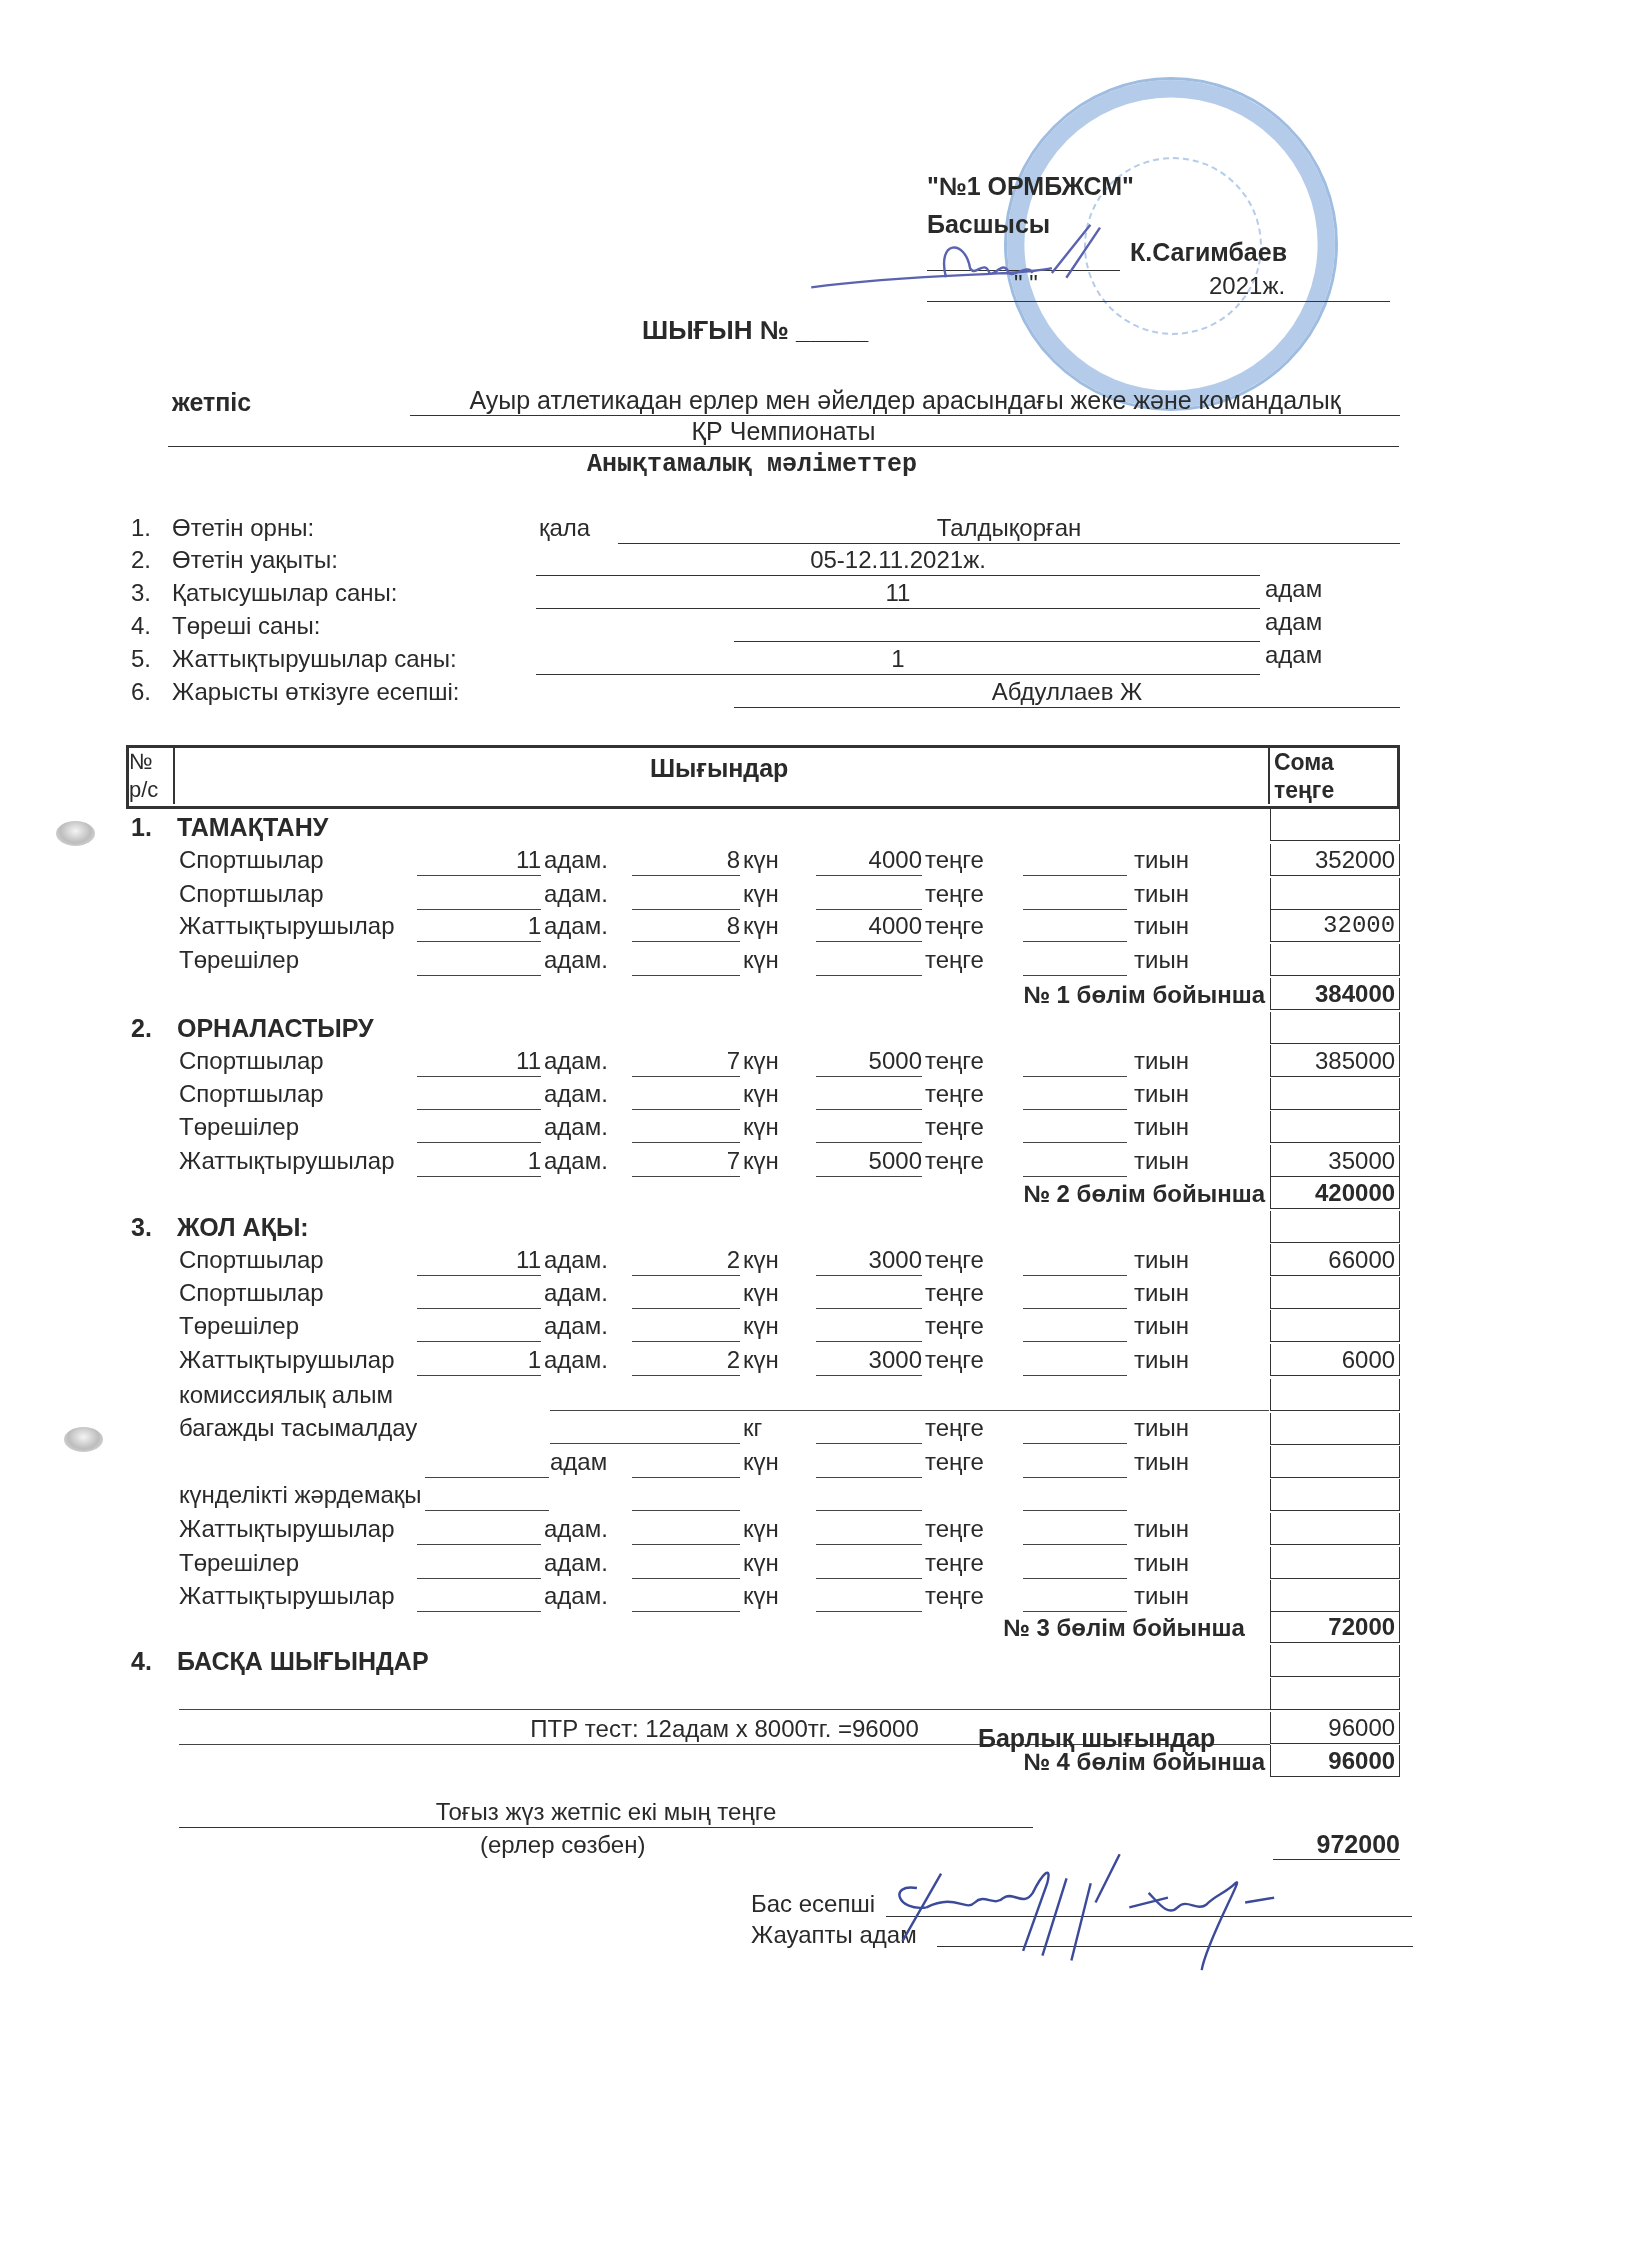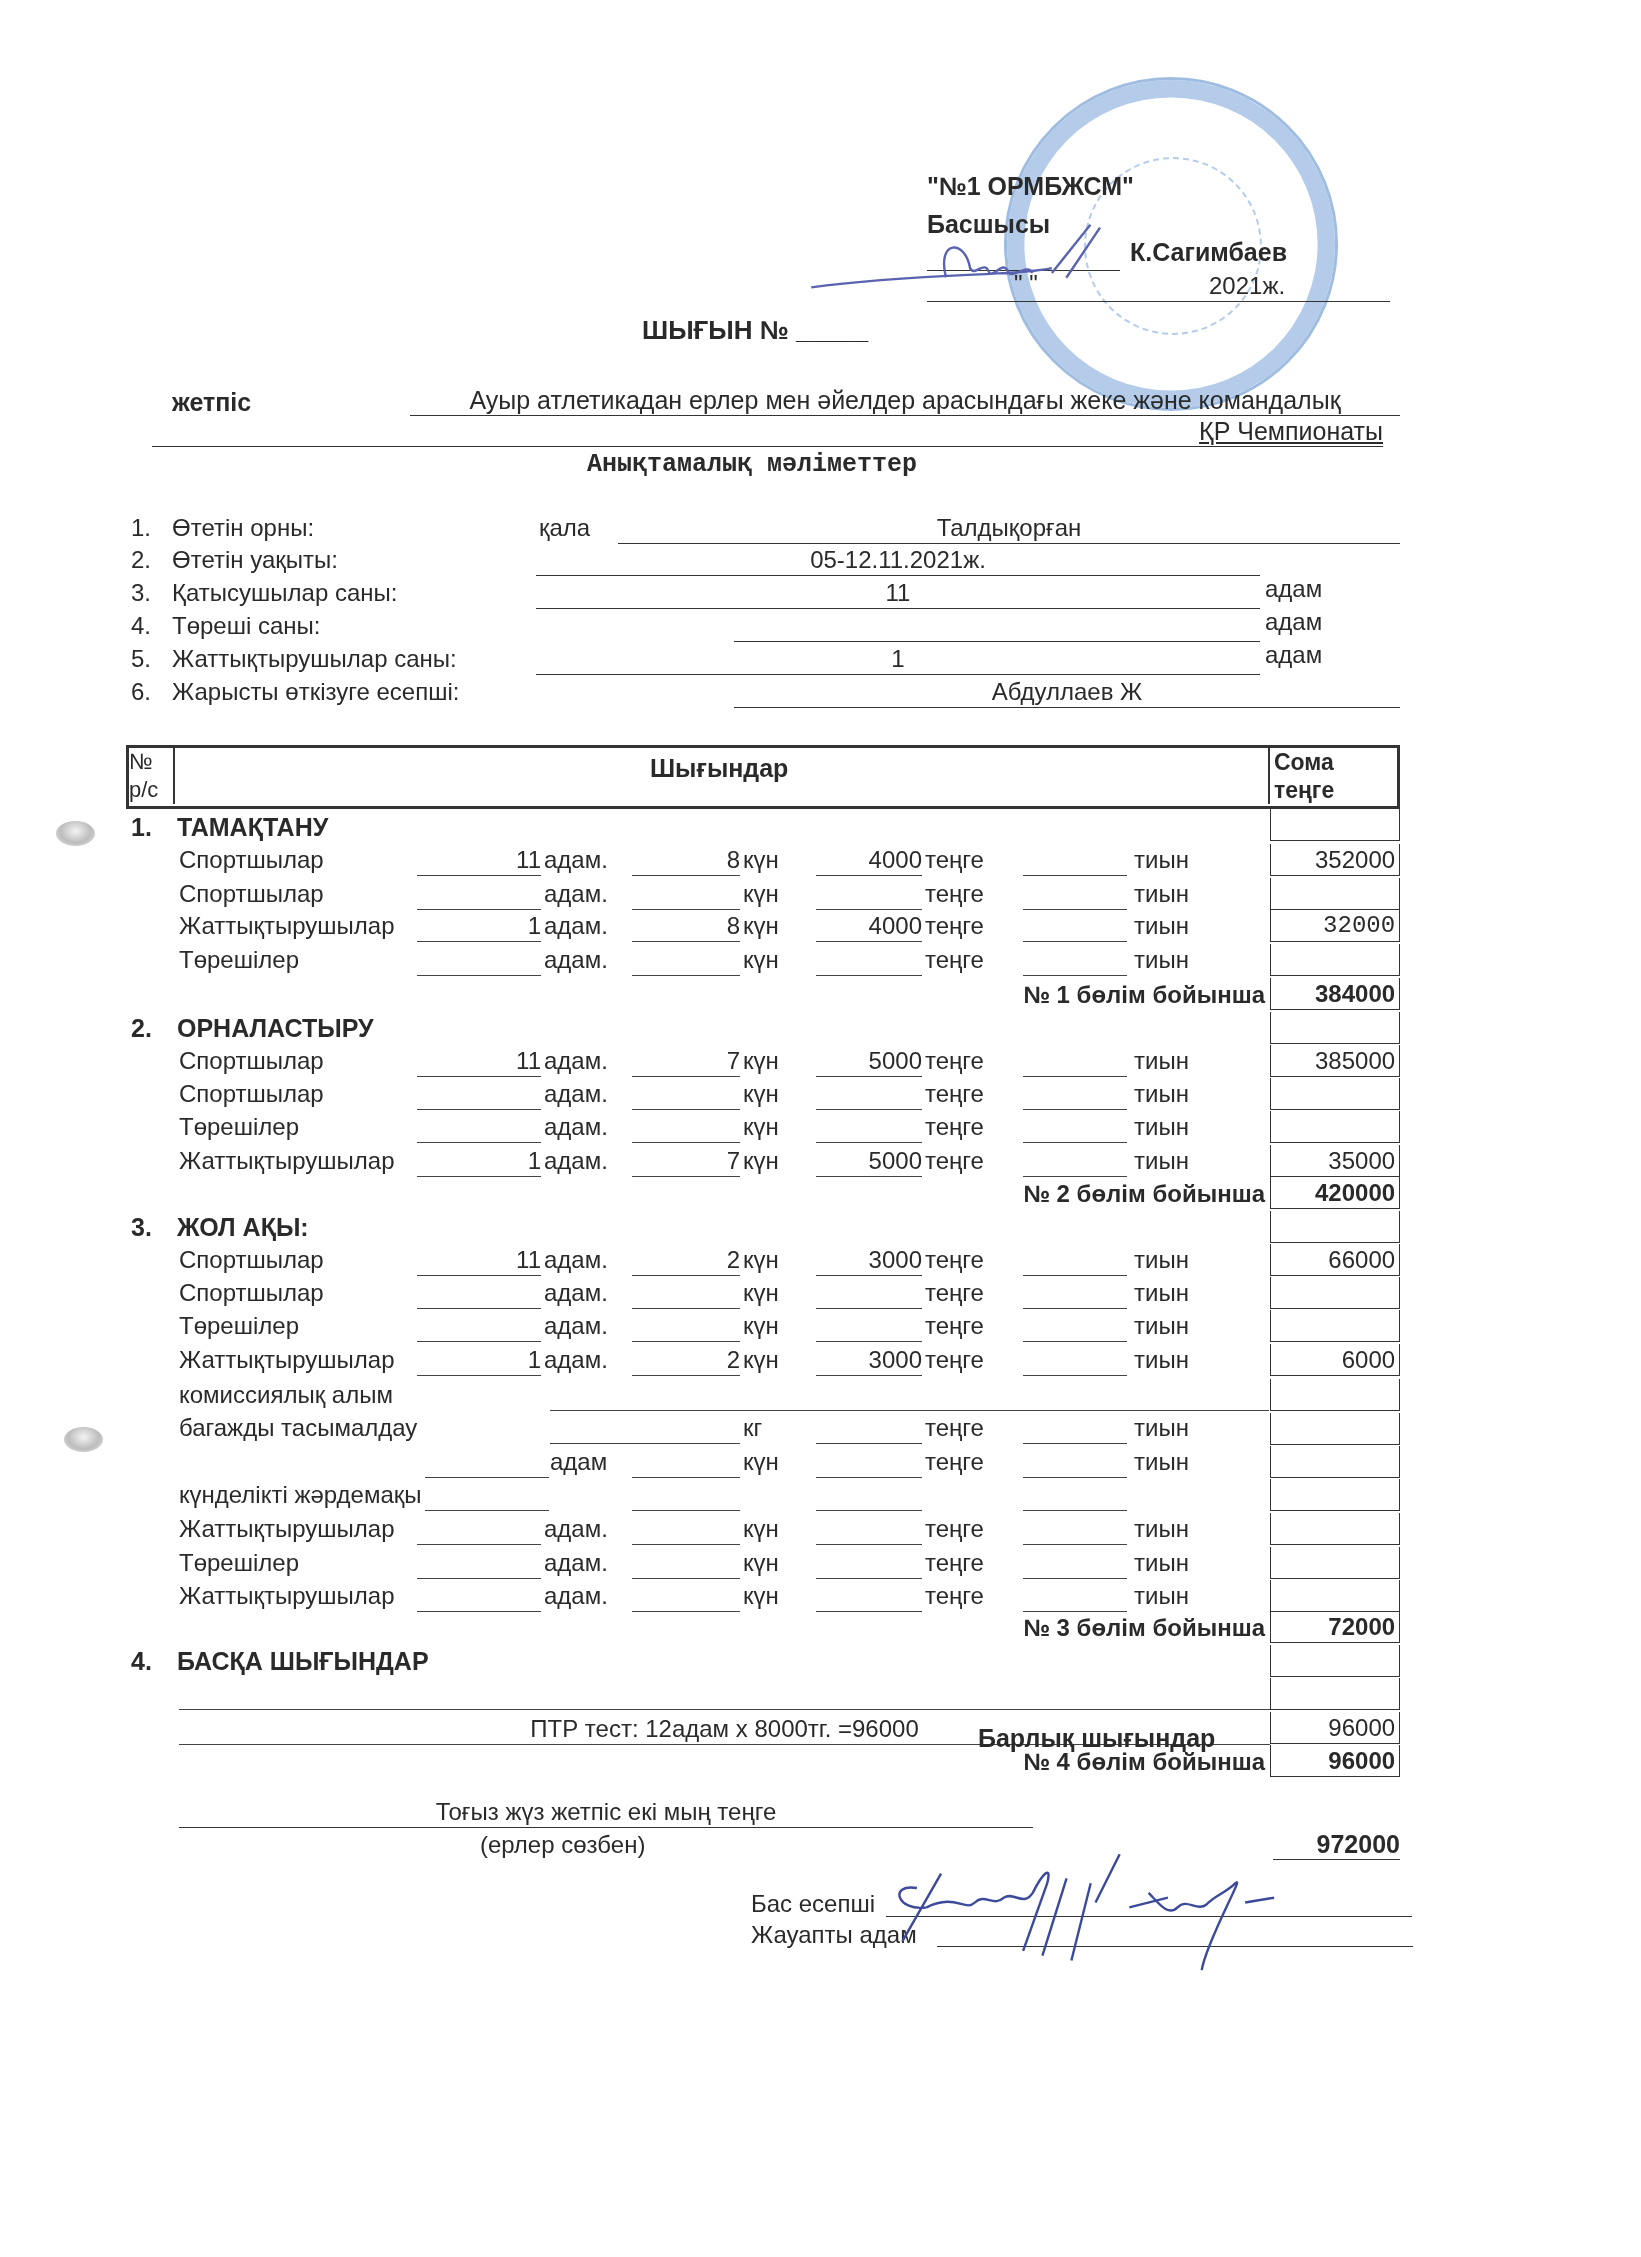--- a/index.html
+++ b/index.html
@@ -40,21 +40,21 @@
 </svg>
 <div class="abs b fs26" style="left:1130px;top:238px;">К.Сагимбаев</div>
 <div class="abs fs25" style="left:1014px;top:270px;">"       "</div>
 <div class="abs fs25" style="left:1209px;top:272px;">2021ж.</div>
 <div class="abs uline" style="left:927px;top:301px;width:463px;"></div>
 
 <div class="abs b" style="left:642px;top:315px;font-size:26px;">ШЫҒЫН № _____</div>
 
 <div class="abs b fs26" style="left:172px;top:388px;">жетпіс</div>
 <div class="abs fs26 uline" style="left:410px;top:386px;width:990px;text-align:center;height:29px;">Ауыр атлетикадан ерлер мен әйелдер арасындағы жеке және командалық</div>
-<div class="abs fs26 uline" style="left:152px;top:417px;width:1231px;text-align:right;height:29px;text-decoration:underline;">ҚР Чемпионаты</div>
+<div class="abs fs26 uline" style="left:168px;top:417px;width:1231px;text-align:center;height:29px;">ҚР Чемпионаты</div>
 <div class="abs b fs26" style="left:587px;top:450px;font-family:Liberation Mono, monospace;">Анықтамалық мәліметтер</div>
 
 <div id="ref-list">
     <div class="abs fs25" style="left:131px;top:514px;">1.</div>
     <div class="abs fs25" style="left:172px;top:514px;">Өтетін орны:</div>
     <div class="abs fs25" style="left:539px;top:514px;">қала</div>
     <div class="abs fs25 uline" style="left:618px;top:514px;width:782px;height:29px;text-align:center;">Талдықорған</div>
     <div class="abs fs25" style="left:131px;top:546px;">2.</div>
     <div class="abs fs25" style="left:172px;top:546px;">Өтетін уақыты:</div>
     <div class="abs fs25 uline" style="left:536px;top:546px;width:724px;height:29px;text-align:center;">05-12.11.2021ж.</div>
@@ -270,21 +270,21 @@
     <div class="abs fs25" style="left:179px;top:1582px;">Жаттықтырушылар</div>
     <div class="blank fs25" style="left:417px;top:1582px;width:124px;"></div>
     <div class="abs fs25" style="left:544px;top:1582px;">адам.</div>
     <div class="blank fs25" style="left:632px;top:1582px;width:108px;"></div>
     <div class="abs fs25" style="left:743px;top:1582px;">күн</div>
     <div class="blank fs25" style="left:816px;top:1582px;width:106px;"></div>
     <div class="abs fs25" style="left:925px;top:1582px;">теңге</div>
     <div class="blank fs25" style="left:1023px;top:1582px;width:104px;"></div>
     <div class="abs fs25" style="left:1134px;top:1582px;">тиын</div>
     <div class="amt" style="top:1580px;"></div>
-    <div class="abs b fs25" style="left:983px;top:1614px;width:282px;text-align:right;">№ 3 бөлім бойынша</div>
+    <div class="abs b fs25" style="left:983px;top:1614px;width:282px;text-align:center;">№ 3 бөлім бойынша</div>
     <div class="amt b" style="top:1611px;">72000</div>
     <div class="amt" style="top:1645px;"></div>
     <div class="abs b fs26" style="left:131px;top:1647px;">4.</div>
     <div class="abs b fs26" style="left:177px;top:1647px;">БАСҚА ШЫҒЫНДАР</div>
     <div class="amt" style="top:1678px;"></div>
     <div class="blank" style="left:179px;top:1680px;width:1091px;"></div>
     <div class="blank fs25" style="left:179px;top:1715px;width:1091px;text-align:center;">ПТР тест:  12адам х 8000тг. =96000</div>
     <div class="amt" style="top:1712px;">96000</div>
     <div class="abs b fs25" style="left:983px;top:1748px;width:282px;text-align:right;">№ 4 бөлім бойынша</div>
     <div class="amt b" style="top:1745px;">96000</div>

